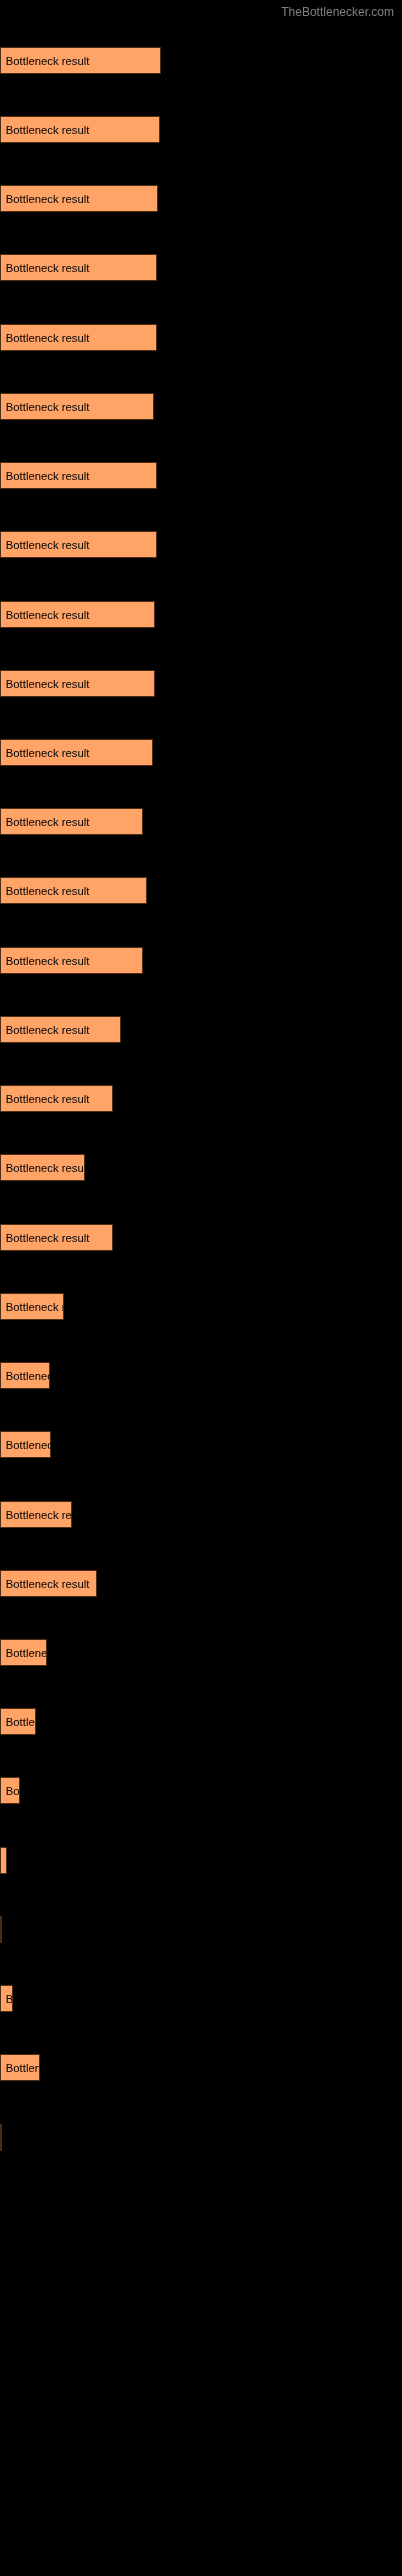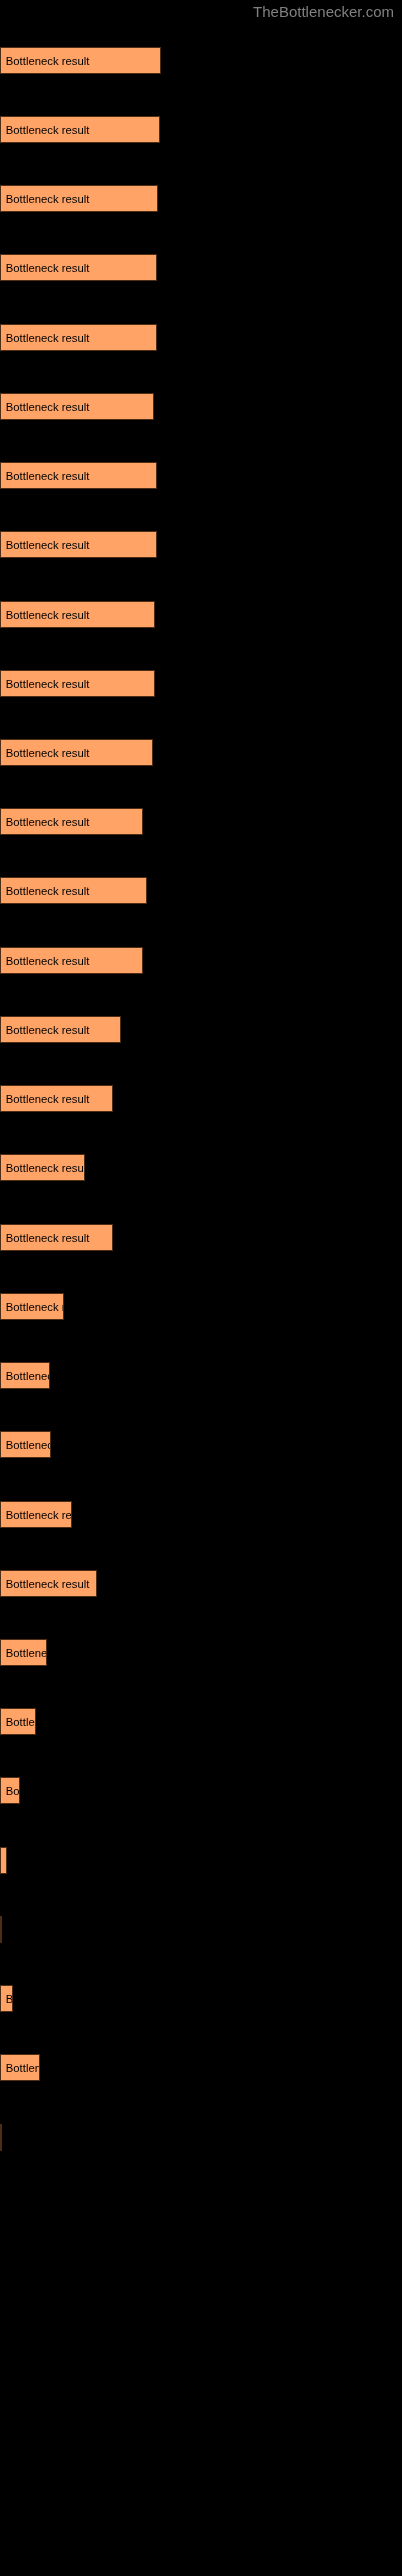--- a/index.html
+++ b/index.html
@@ -17,21 +17,21 @@
   }
 
   #watermark {
     position: absolute;
     top: 0px;
     left: 0px;
     width: 394px;
     text-align: right;
     color: #808080;
     font-family: "Liberation Sans", sans-serif;
-    font-size: 15px;
+    font-size: 12px;
     line-height: 24px;
     letter-spacing: 0px;
     white-space: nowrap;
     user-select: none;
   }
 
   #chart {
     position: absolute;
     top: 0;
     left: 0;

